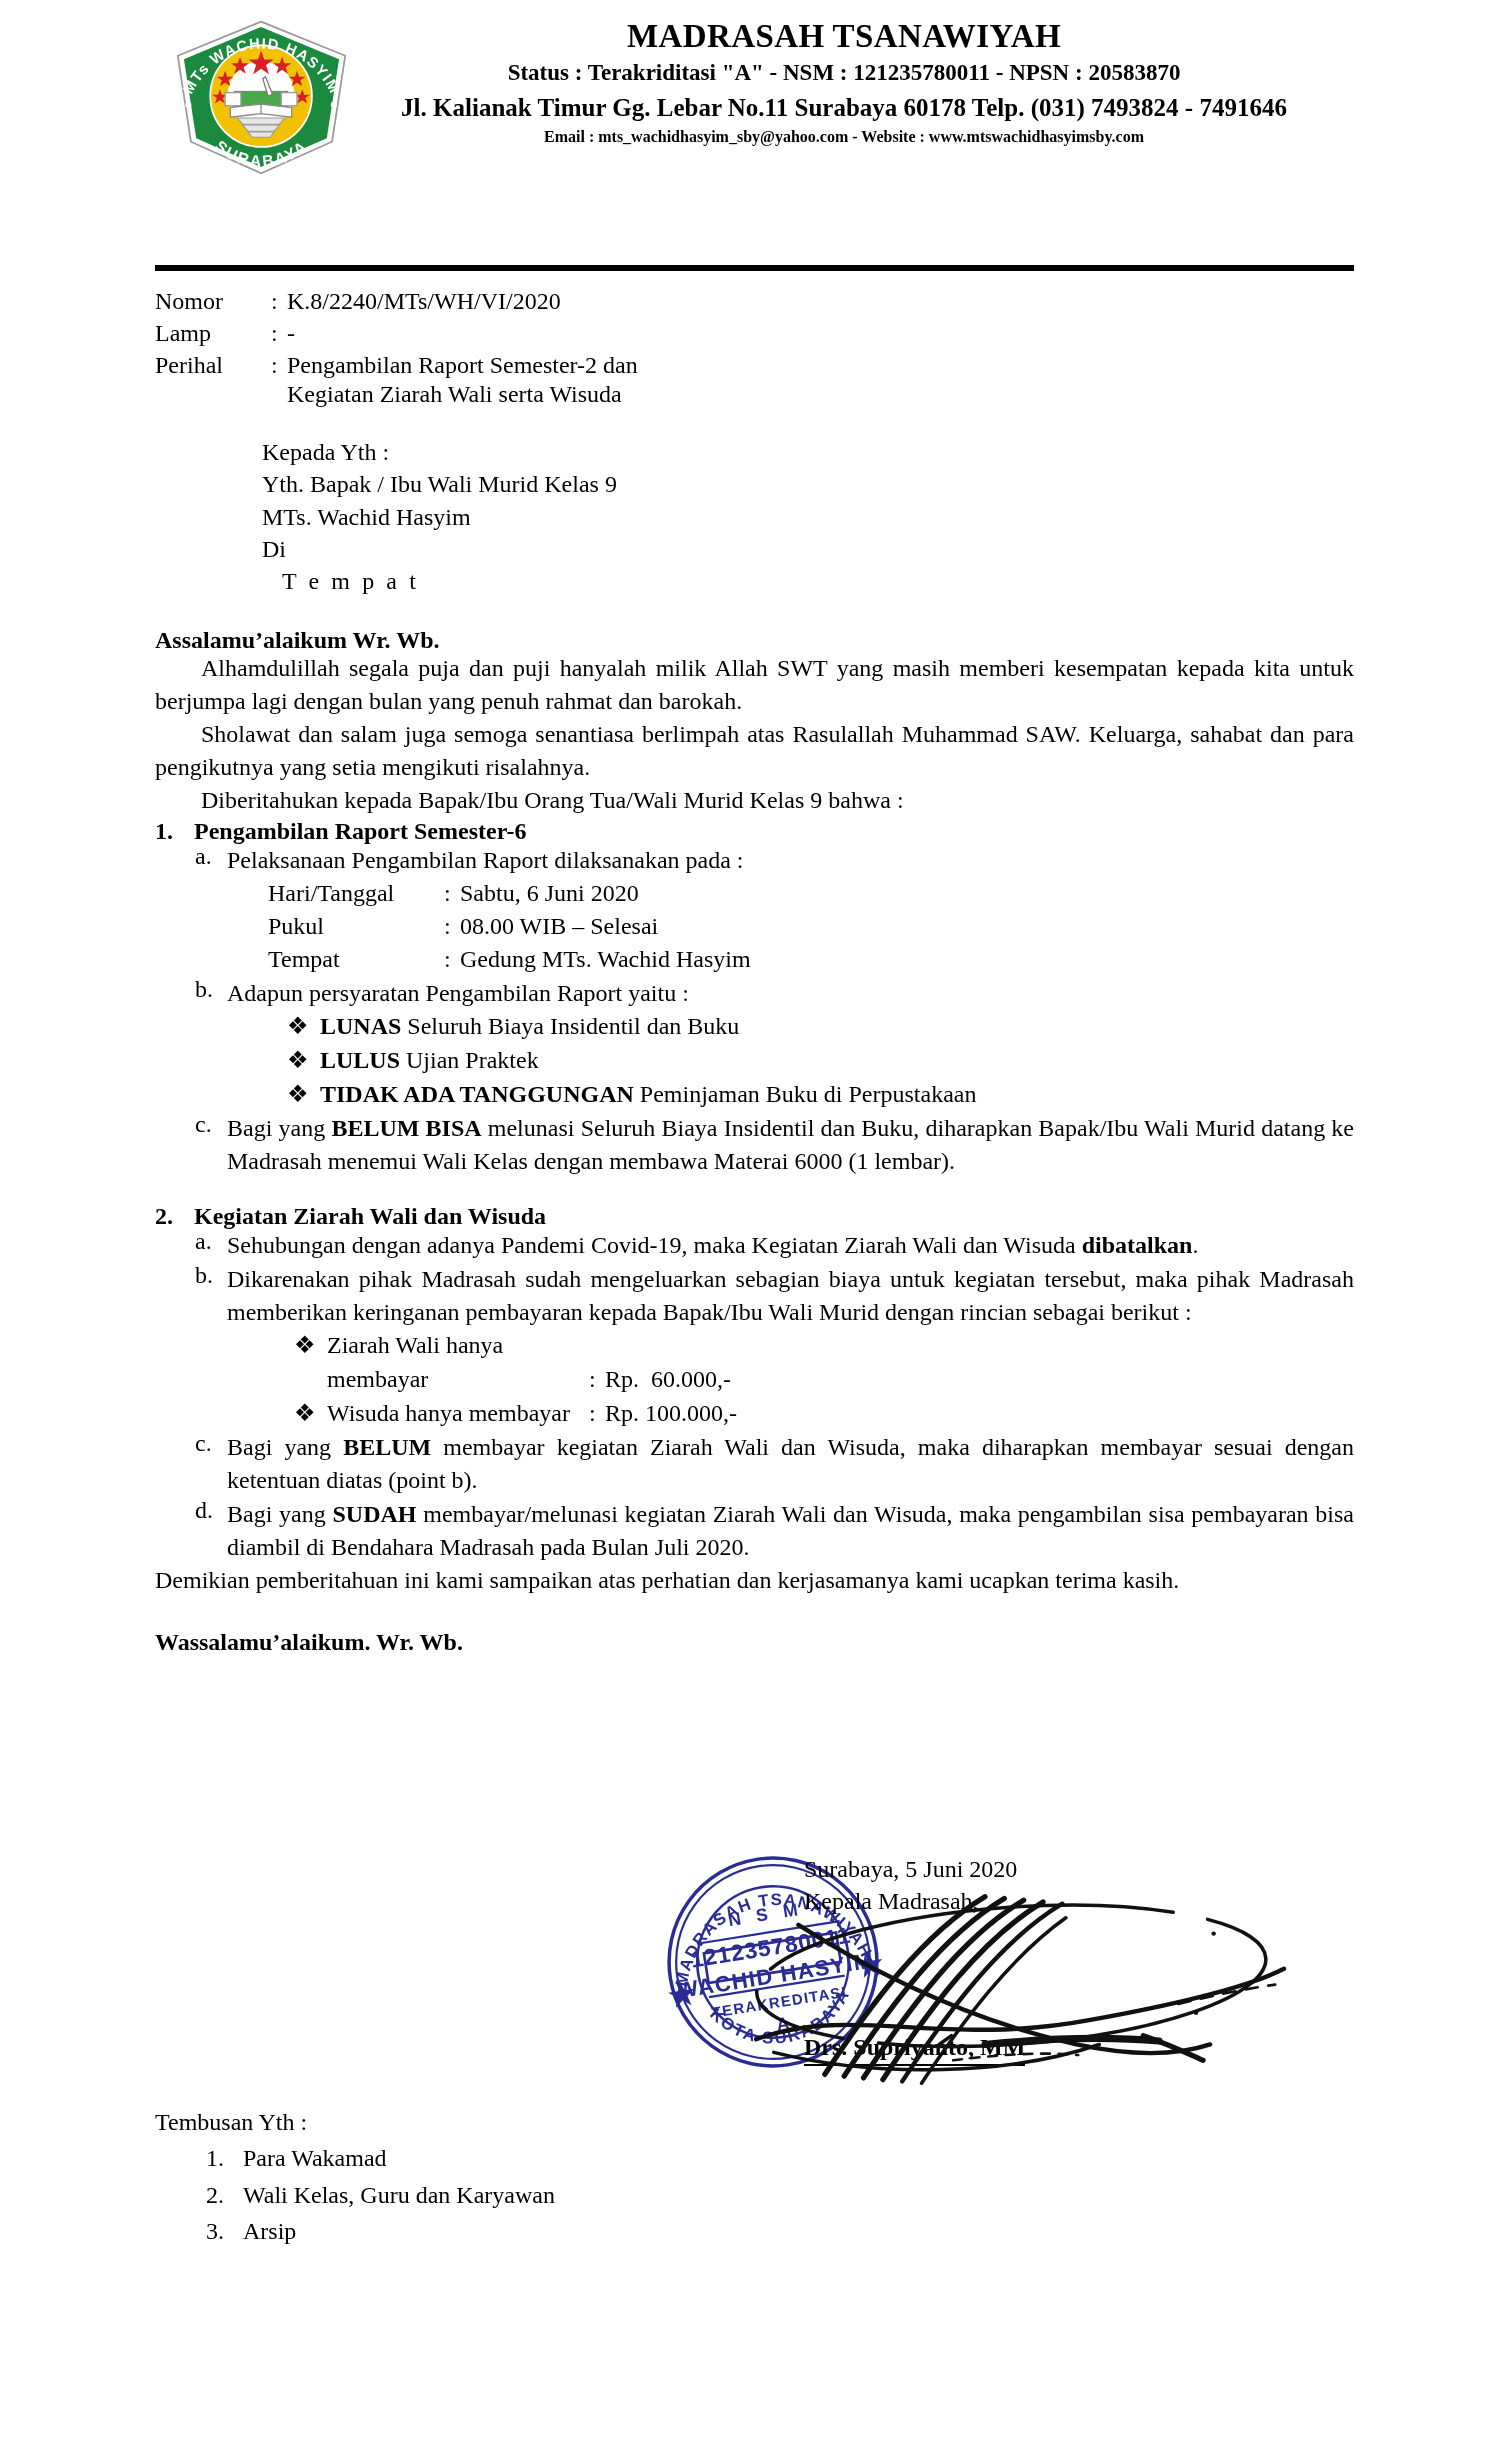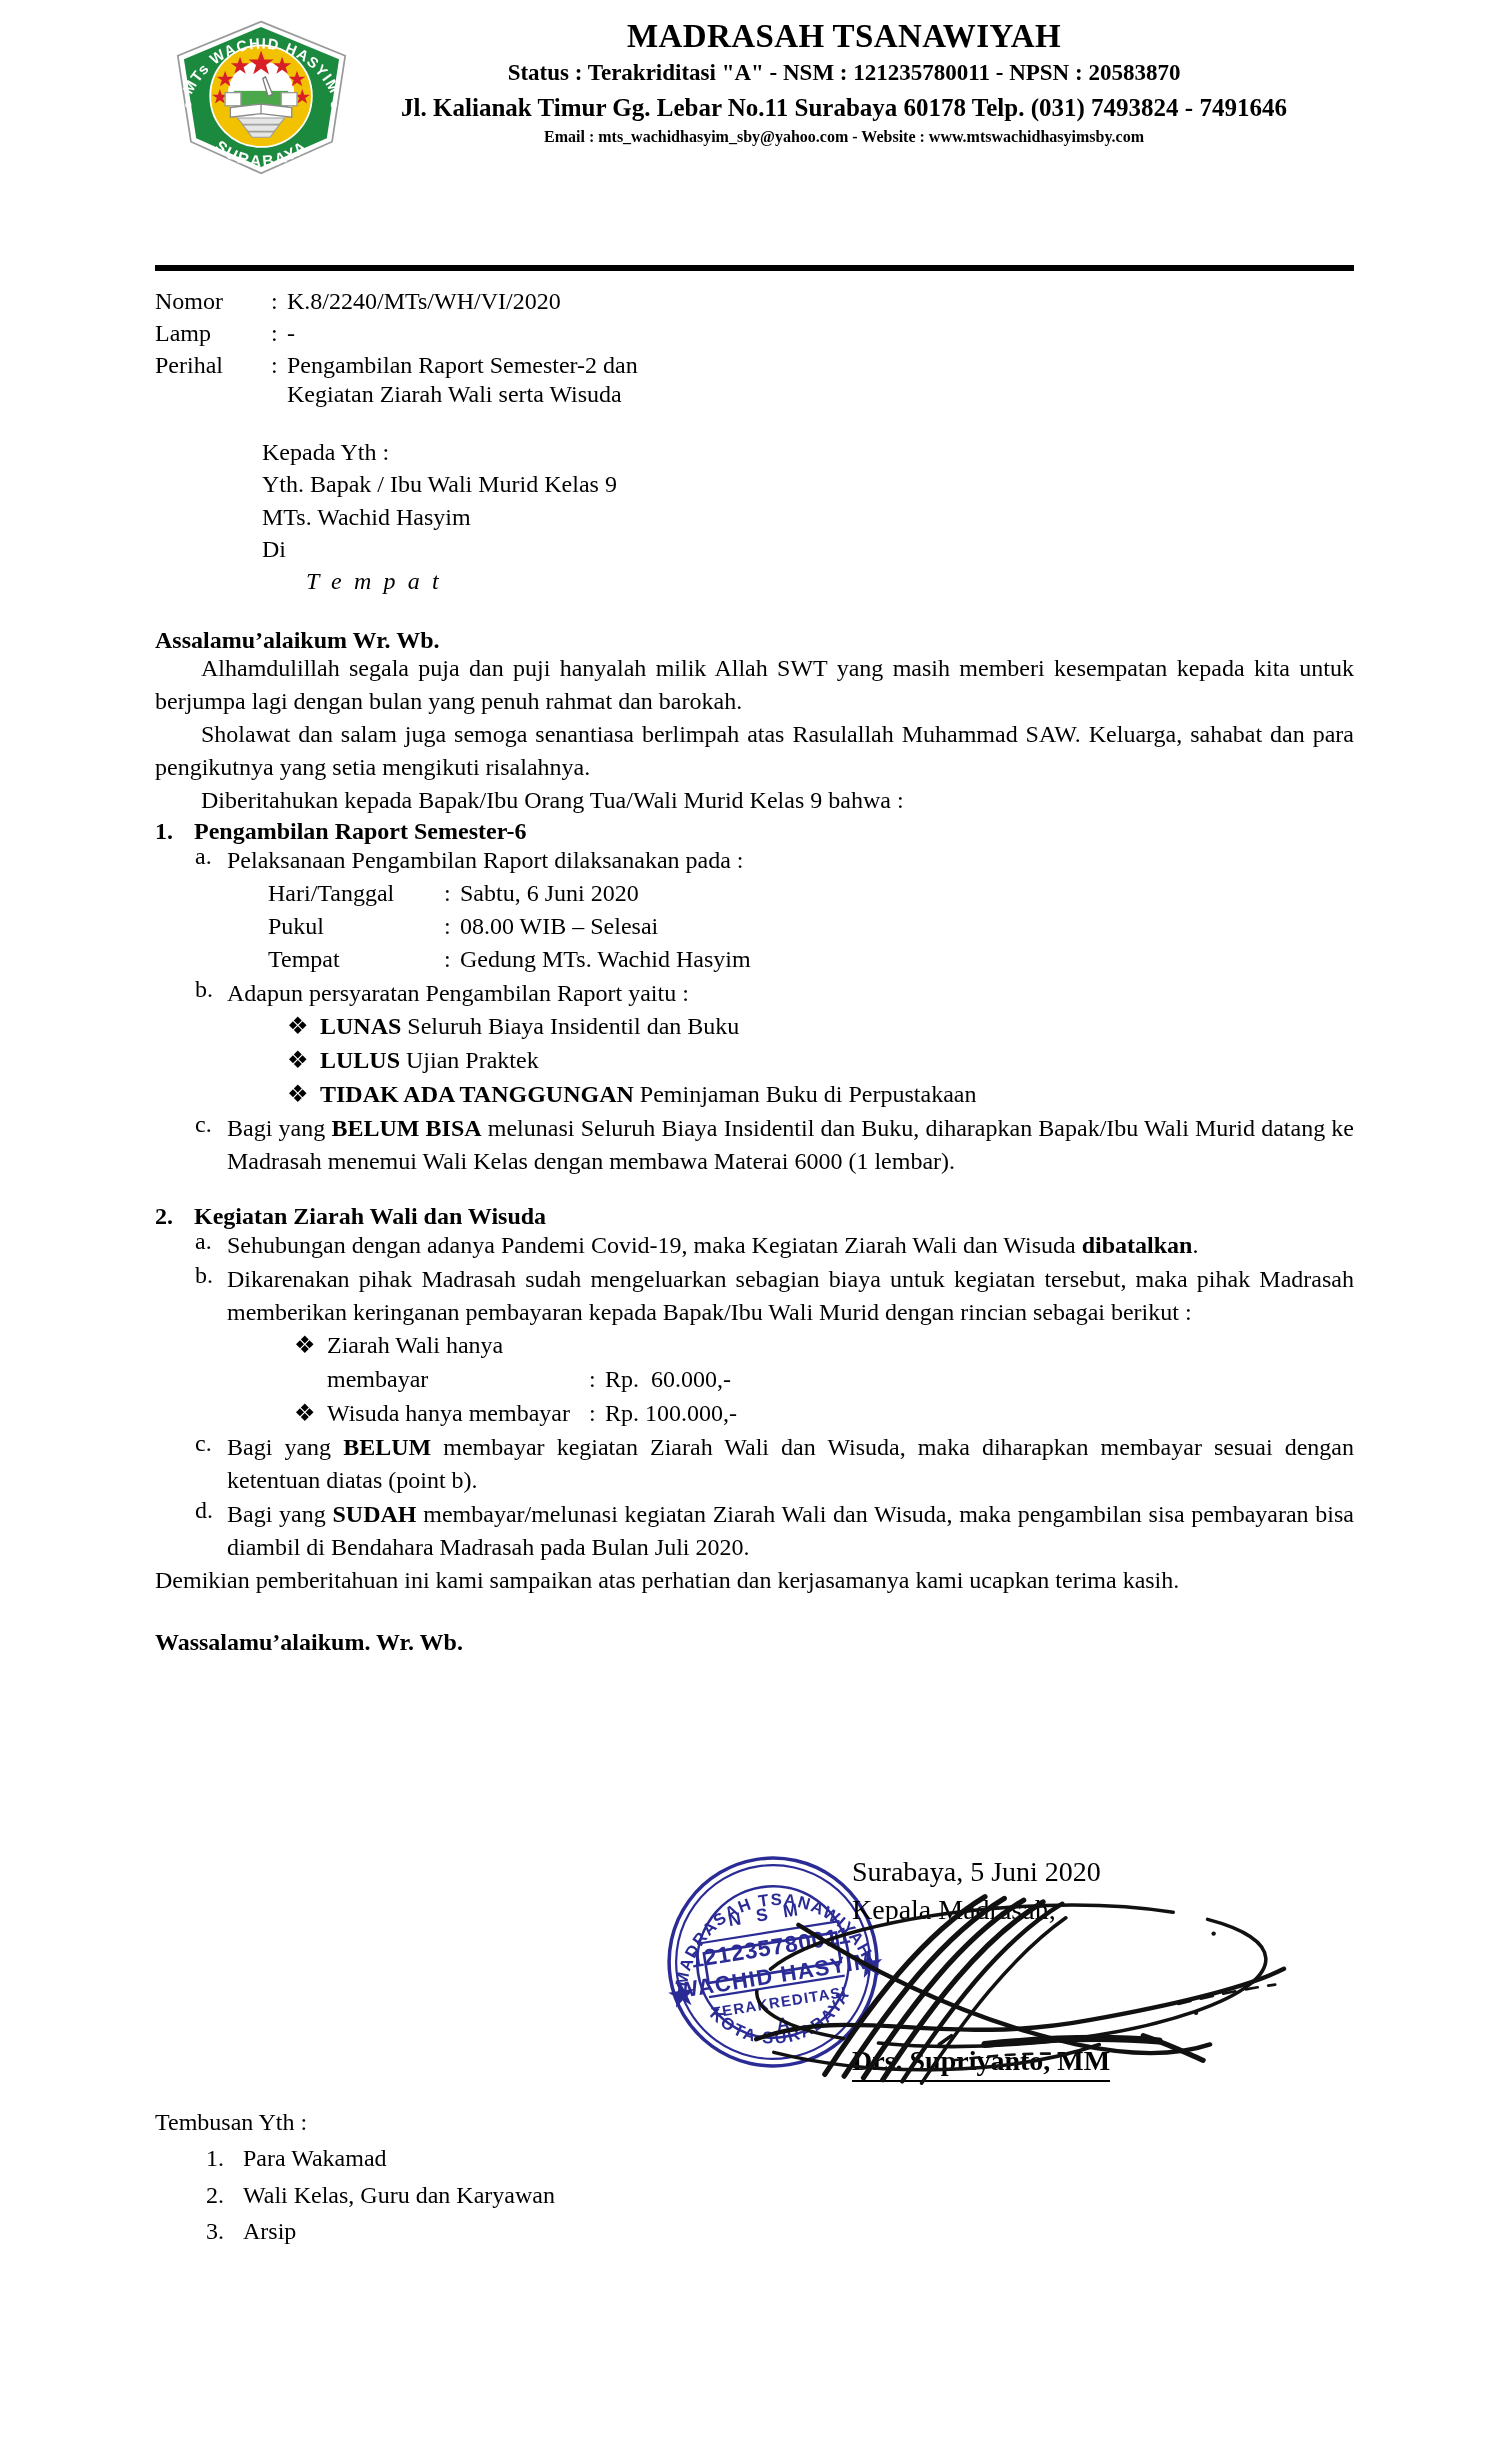--- a/index.html
+++ b/index.html
@@ -97,21 +97,21 @@
   .meta-label { width: 116px; flex: 0 0 116px; }
   .meta-colon { width: 16px; flex: 0 0 16px; }
   .meta-val { flex: 1 1 auto; }
   .meta-val-cont { margin-left: 132px; }
 
   .addressee {
     margin-top: 30px;
     margin-left: 107px;
     line-height: 1.35;
   }
-  .tempat-line { margin-left: 44px; letter-spacing: 3.1px; font-style: italic; }
+  .tempat-line { margin-left: 20px; letter-spacing: 3.1px; }
 
   .salam {
     margin-top: 30px;
     font-weight: bold;
   }
   p.para {
     margin: 0;
     text-align: justify;
     text-indent: 46px;
     line-height: 1.38;
@@ -170,24 +170,23 @@
     margin-top: 33px;
     font-weight: bold;
   }
 
   
   .sign-block {
     position: absolute;
     left: 804px;
     top: 1853px;
     width: 369px;
-    font-size: 28px;
+    font-size: 24px;
     line-height: 1.35;
     z-index: 3;
-    margin-left: 48px;
   }
   .sign-name {
     margin-top: 113px;
     font-weight: bold;
     border-bottom: 2.6px solid #000;
     display: inline-block;
     padding-bottom: 0.9px;
   }
 
   .stamp {

